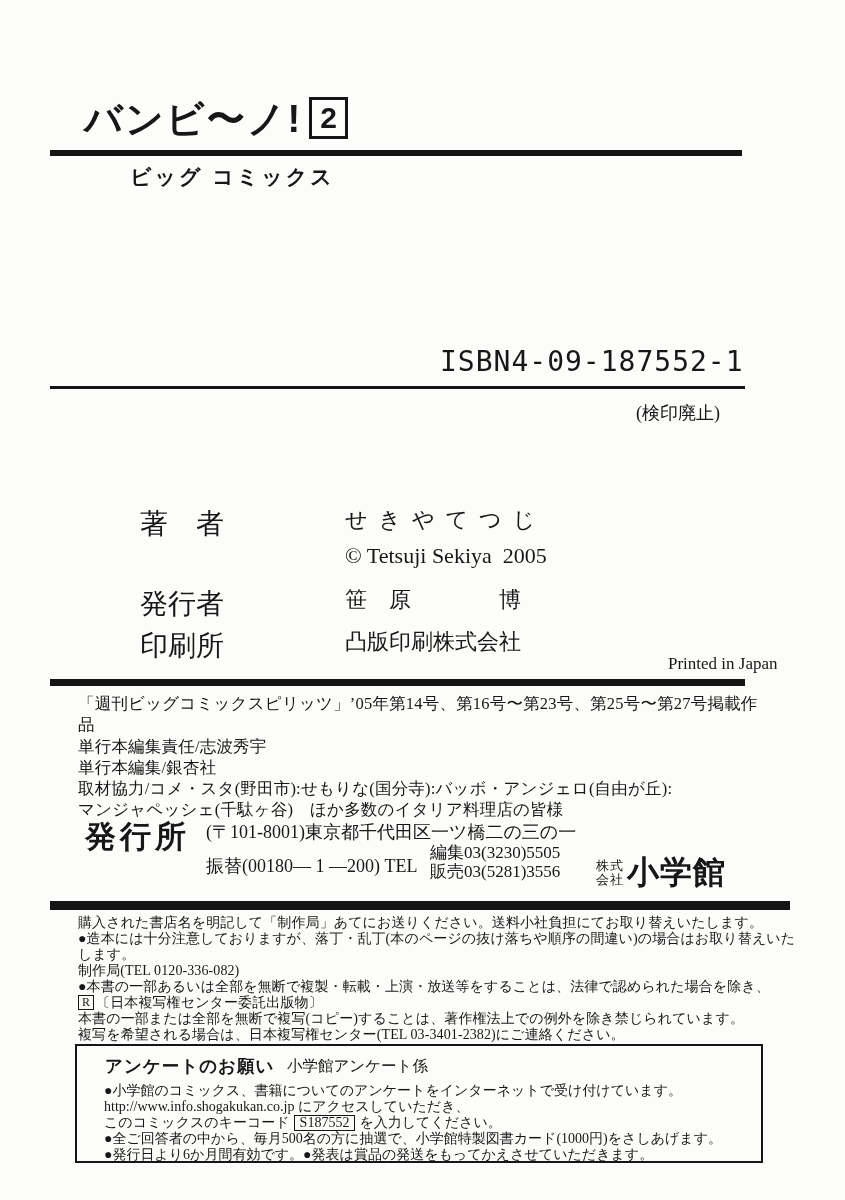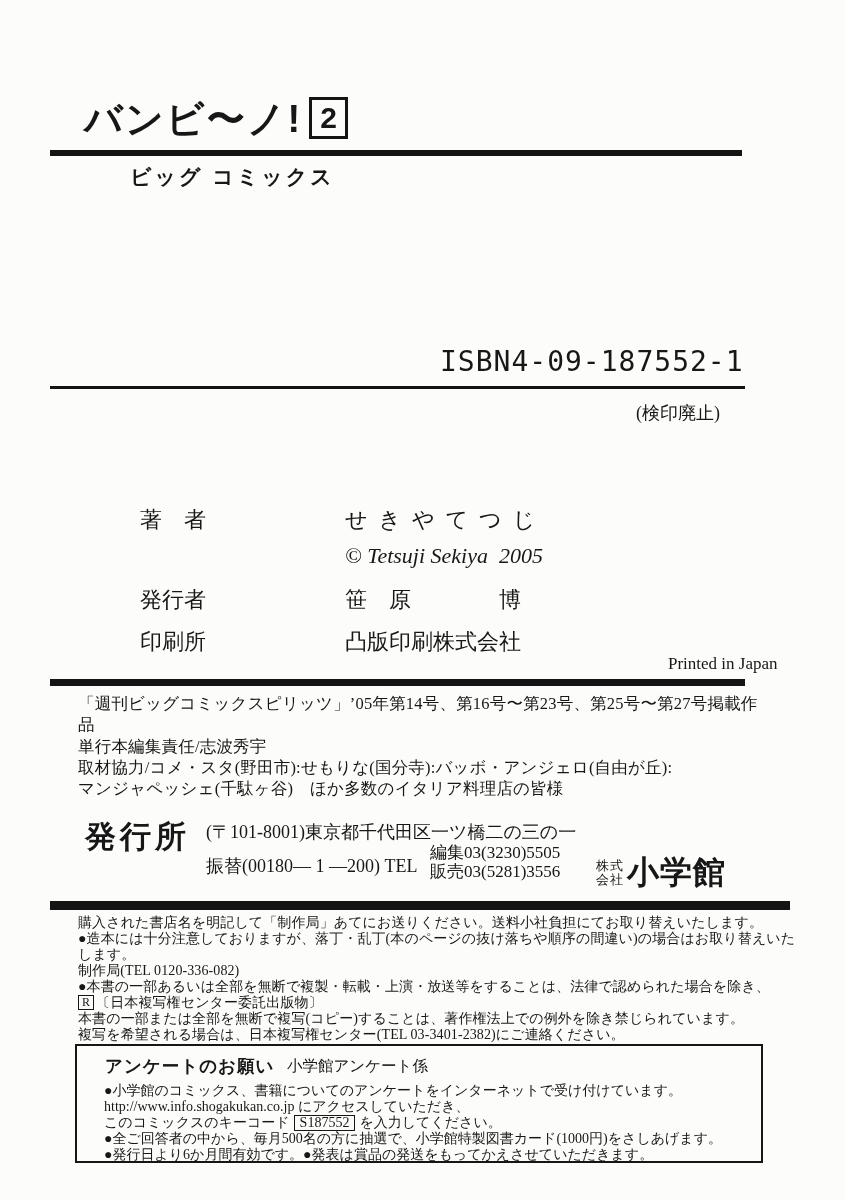--- a/index.html
+++ b/index.html
@@ -18,21 +18,21 @@
   .volume-box {
     display:inline-block; border:3px solid #141414; font-weight:bold;
     font-size:30px; line-height:36px; padding:0 8px; margin-left:7px;
     vertical-align:4px;
   }
   .series-text { font-weight:bold; font-size:21px; letter-spacing:3px; }
   .isbn-text { font-size:28px; letter-spacing:1px; }
   .date-text { font-size:23px; letter-spacing:1px; }
   .inspect-text { font-size:18px; }
 
-  .col-label { font-size:22px; }
+  .col-label { font-size:28px; }
   .col-value { font-size:22px; }
   .spaced-name { letter-spacing:11px; }
   .printed-in { font-size:17px; }
 
   .credits { font-size:16.5px; line-height:21.3px; letter-spacing:0.2px; }
 
   .pub-label { font-weight:bold; font-size:31px; letter-spacing:4px; }
   .pub-line { font-size:18px; }
   .tel-stack { font-size:17px; line-height:19px; }
   .company { display:flex; align-items:center; }
@@ -68,35 +68,36 @@
   <div class="bar" style="left:50px; top:150px; width:692px; height:6px;"></div>
   <div class="abs gothic series-text" style="left:130px; top:163px;">ビッグ コミックス</div>
 
   <div class="abs mono isbn-text" style="left:440px; top:345px;">ISBN4-09-187552-1</div>
   <div class="bar" style="left:50px; top:386px; width:695px; height:3px;"></div>
 
   <div class="abs inspect-text" style="left:636px; top:401px;">(検印廃止)</div>
 
   <div class="abs col-label" style="left:140px; top:505px;">著　者</div>
   <div class="abs col-value spaced-name" style="left:345px; top:505px;">せきやてつじ</div>
-  <div class="abs col-value pre" style="left:345px; top:543px;font-style:italic;">© Tetsuji Sekiya  2005</div>
+  <div class="abs col-value pre" style="left:345px; top:543px;">© Tetsuji Sekiya  2005</div>
 
   <div class="abs col-label" style="left:140px; top:585px;">発行者</div>
   <div class="abs col-value pre" style="left:345px; top:585px;">笹　原　　　　博</div>
 
   <div class="abs col-label" style="left:140px; top:627px;">印刷所</div>
   <div class="abs col-value" style="left:345px; top:627px;">凸版印刷株式会社</div>
 
   <div class="abs printed-in" style="left:668px; top:654px;">Printed in Japan</div>
 
   <div class="bar" style="left:50px; top:679px; width:695px; height:7px;"></div>
 
   <div class="abs credits" style="left:78px; top:693px; width:690px;">
     <div>「週刊ビッグコミックスピリッツ」’05年第14号、第16号〜第23号、第25号〜第27号掲載作品</div>
     <div>単行本編集責任/志波秀宇</div>
+    <div>単行本編集/銀杏社</div>
     <div>取材協力/コメ・スタ(野田市):せもりな(国分寺):バッボ・アンジェロ(自由が丘):</div>
     <div>マンジャペッシェ(千駄ヶ谷)　ほか多数のイタリア料理店の皆様</div>
   </div>
 
   <div class="abs gothic pub-label" style="left:85px; top:816px;">発行所</div>
   <div class="abs pub-line" style="left:206px; top:820px;">(〒101-8001)東京都千代田区一ツ橋二の三の一</div>
   <div class="abs pub-line" style="left:206px; top:854px;">振替(00180— 1 —200) TEL</div>
   <div class="abs tel-stack" style="left:430px; top:843px;">
     <div>編集03(3230)5505</div>
     <div>販売03(5281)3556</div>

